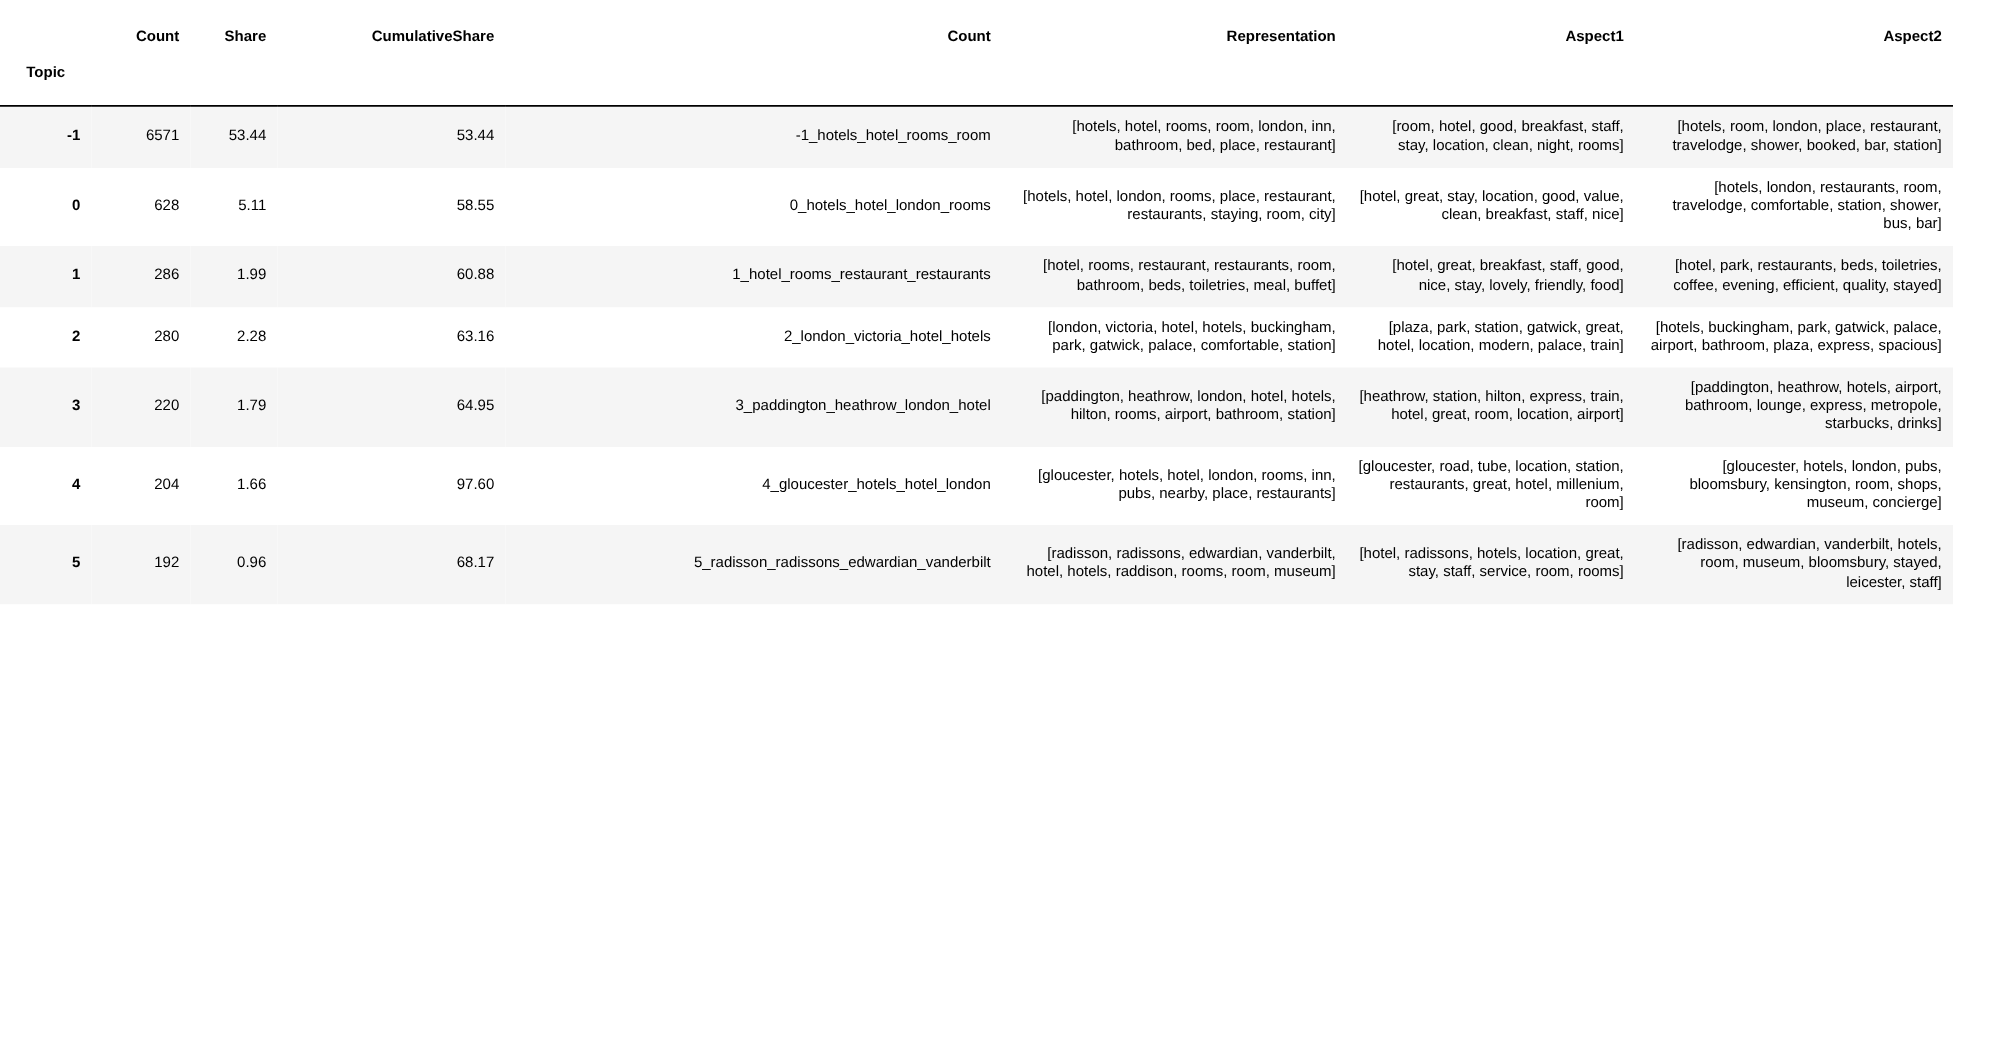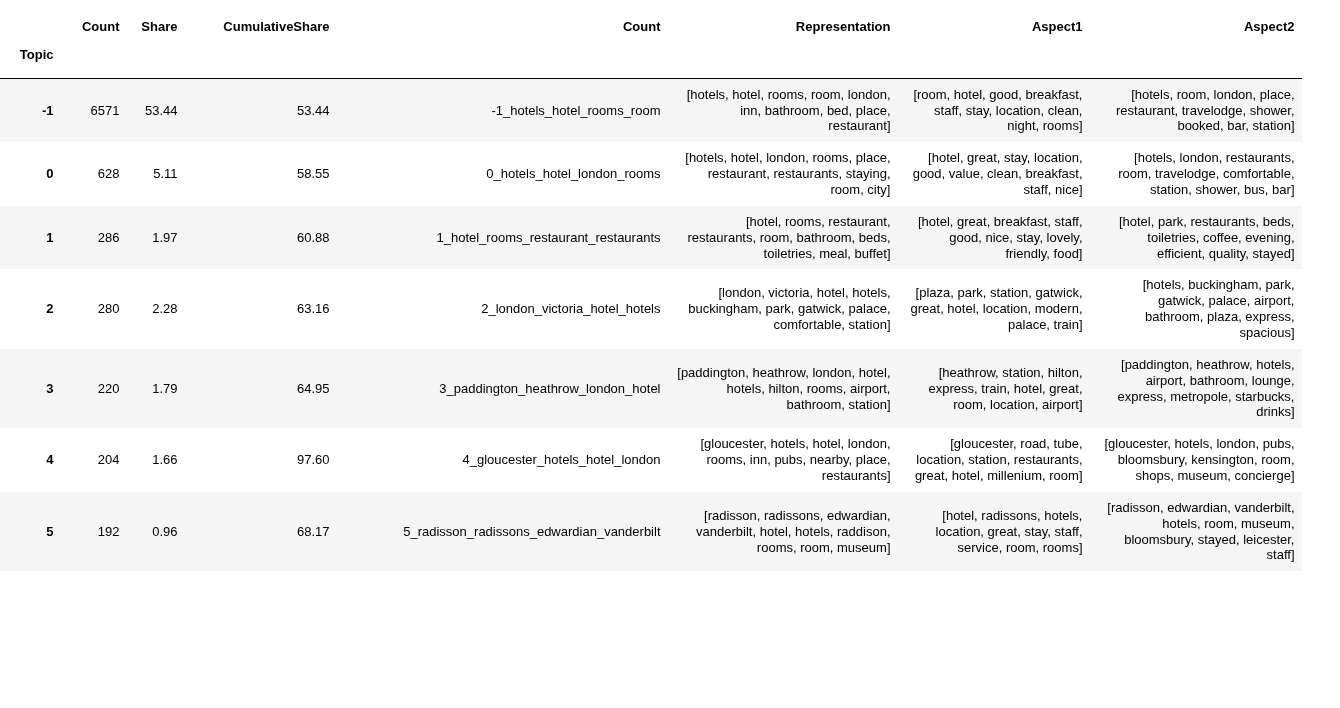--- a/index.html
+++ b/index.html
@@ -6,21 +6,21 @@
     margin: 0;
     padding: 0;
     background: #ffffff;
     color: #000000;
     font-family: "Liberation Sans", "DejaVu Sans", sans-serif;
   }
   table.dataframe {
     border-collapse: collapse;
     table-layout: fixed;
     border: none;
-    font-size: 13px;
+    font-size: 10px;
     line-height: 1.22;
   }
   table.dataframe th,
   table.dataframe td {
     text-align: right;
     vertical-align: middle;
     padding: 8px 7.5px;
     border: none;
     font-weight: normal;
     white-space: normal;
@@ -28,20 +28,21 @@
   table.dataframe th { font-weight: bold; }
   thead tr.col-row th {
     vertical-align: bottom;
     padding-top: 19px;
     padding-bottom: 7px;
   }
   thead tr.idx-row th {
     vertical-align: top;
     padding-top: 5px;
     padding-bottom: 15px;
+    text-align: center;
   }
   thead tr.idx-row th { border-bottom: 1px solid #000000; }
   tbody tr:nth-child(odd) { background: #f5f5f5; }
   tbody tr:nth-child(even) { background: #ffffff; }
 </style>
 </head>
 <body>
 
 <table class="dataframe">
   <colgroup>
@@ -87,21 +88,21 @@
         <td>5.11</td>
         <td>58.55</td>
         <td>0_hotels_hotel_london_rooms</td>
         <td>[hotels, hotel, london, rooms, place, restaurant, restaurants, staying, room, city]</td>
         <td>[hotel, great, stay, location, good, value, clean, breakfast, staff, nice]</td>
         <td>[hotels, london, restaurants, room, travelodge, comfortable, station, shower, bus, bar]</td>
       </tr>
       <tr>
         <th>1</th>
         <td>286</td>
-        <td>1.97</td>
+        <td>1.99</td>
         <td>60.88</td>
         <td>1_hotel_rooms_restaurant_restaurants</td>
         <td>[hotel, rooms, restaurant, restaurants, room, bathroom, beds, toiletries, meal, buffet]</td>
         <td>[hotel, great, breakfast, staff, good, nice, stay, lovely, friendly, food]</td>
         <td>[hotel, park, restaurants, beds, toiletries, coffee, evening, efficient, quality, stayed]</td>
       </tr>
       <tr>
         <th>2</th>
         <td>280</td>
         <td>2.28</td>

